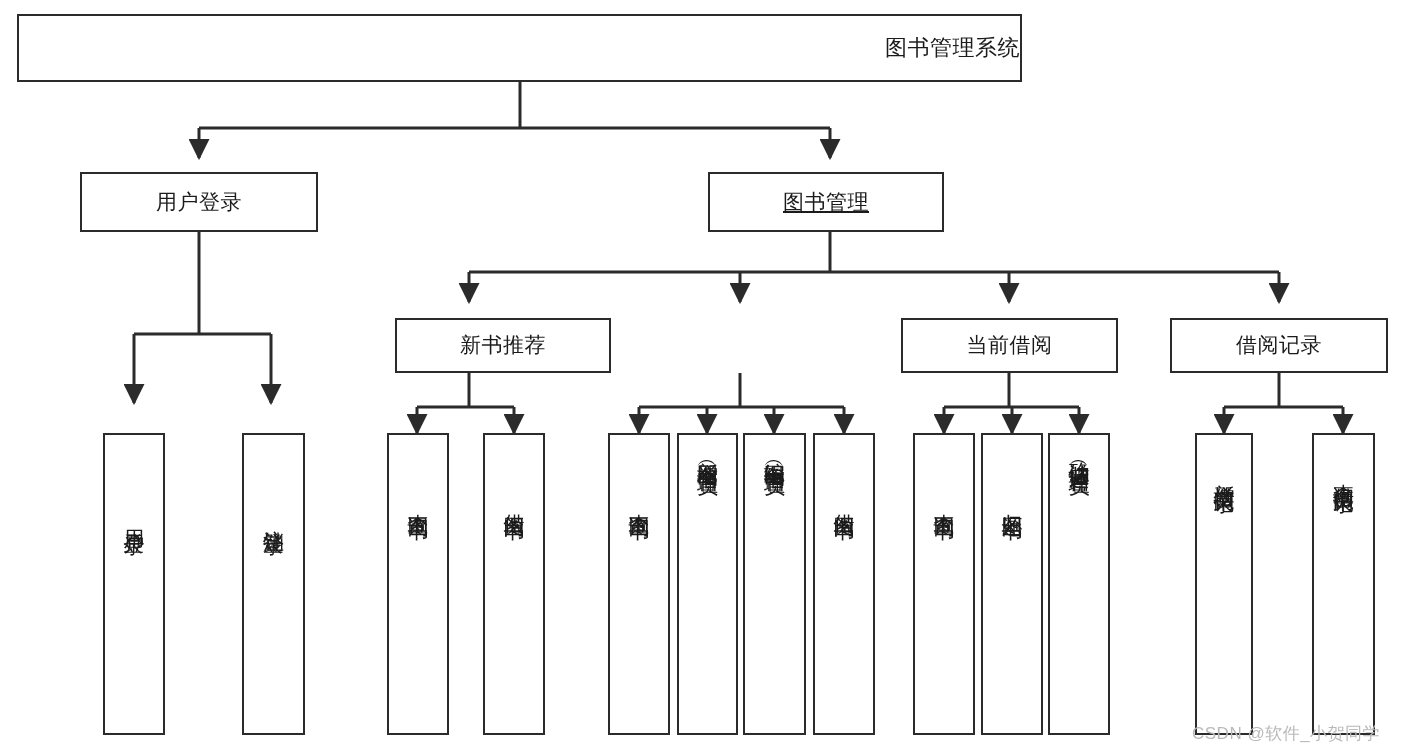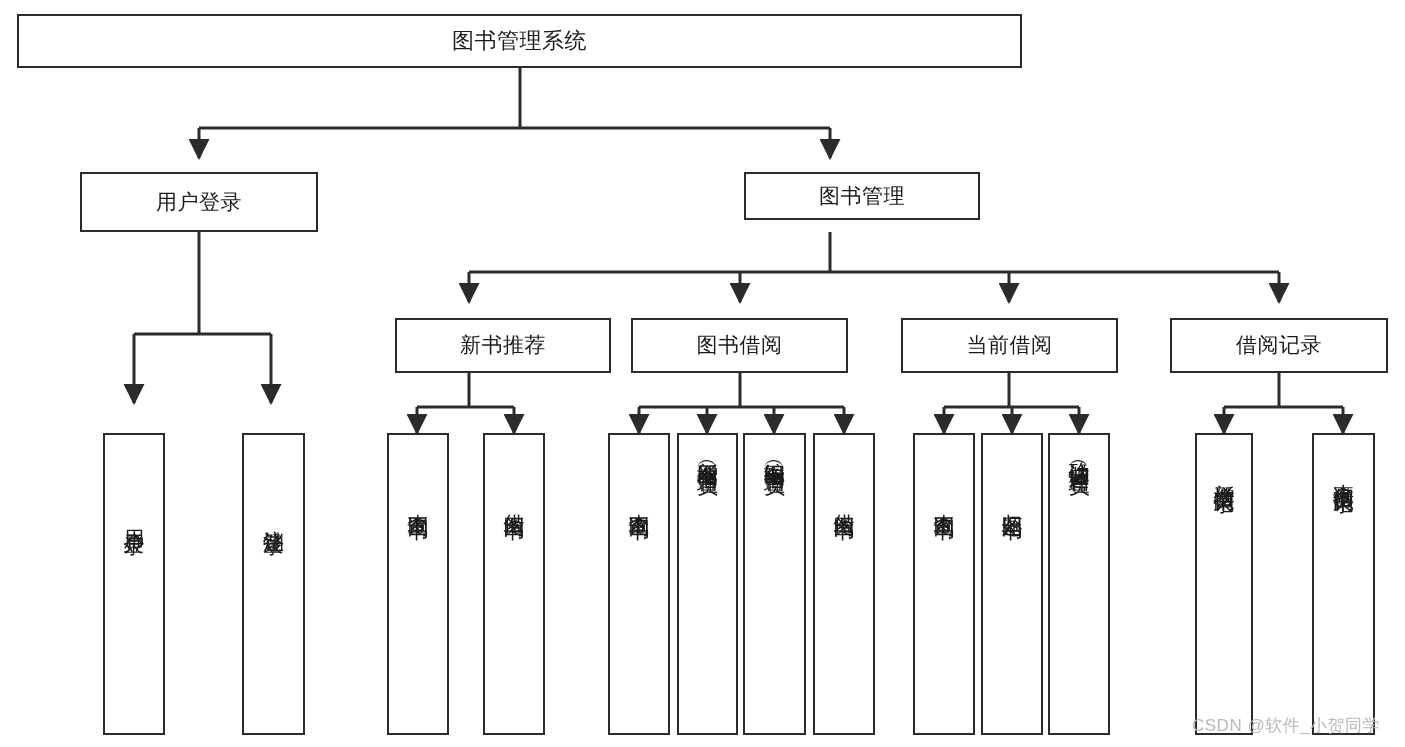--- a/index.html
+++ b/index.html
@@ -47,20 +47,21 @@
     white-space:nowrap;
   }
 
   .watermark{
     position:absolute;
     font-size:17px;
     color:#b9b9b9;
     white-space:nowrap;
     letter-spacing:0.5px;
     pointer-events:none;
+    margin-top:8px;
   }
 </style>
 </head>
 <body>
 
 <div id="canvas">
 
   <svg id="wires" viewBox="0 0 1405 747" xmlns="http://www.w3.org/2000/svg">
     <defs>
       <marker id="arrow" viewBox="0 0 10 10" refX="9" refY="5" markerWidth="7" markerHeight="7" orient="auto-start-reverse">
@@ -105,36 +106,33 @@
       <path d="M 1012 407 L 1012 433" marker-end="url(#arrow)"></path>
       <path d="M 1079 407 L 1079 433" marker-end="url(#arrow)"></path>
 
       <path d="M 1279 373 L 1279 407"></path>
       <path d="M 1224 407 L 1343 407"></path>
       <path d="M 1224 407 L 1224 433" marker-end="url(#arrow)"></path>
       <path d="M 1343 407 L 1343 433" marker-end="url(#arrow)"></path>
     </g>
   </svg>
 
-  <div class="node h-node root" style="left:17px;top:14px;width:1005px;height:54px;">
+  <div class="node h-node root" style="left:17px;top:14px;width:1005px;height:68px;justify-content:flex-end;">
     <span class="lbl">图书管理系统</span>
   </div>
 
   <div class="node h-node" style="left:80px;top:172px;width:238px;height:60px;">
     <span class="lbl">用户登录</span>
   </div>
-  <div class="node h-node" style="left:744px;top:172px;width:236px;height:48px;">
+  <div class="node h-node" style="left:708px;top:172px;width:236px;height:60px;text-decoration:underline;">
     <span class="lbl">图书管理</span>
   </div>
 
   <div class="node h-node" style="left:361px;top:318px;width:216px;height:55px;margin-left:34px;">
     <span class="lbl">新书推荐</span>
-  </div>
-  <div class="node h-node" style="left:631px;top:318px;width:217px;height:55px;">
-    <span class="lbl">图书借阅</span>
   </div>
   <div class="node h-node" style="left:1170px;top:318px;width:218px;height:55px;">
     <span class="lbl">借阅记录</span>
   </div>
   <div class="node h-node" style="left:901px;top:318px;width:217px;height:55px;">
     <span class="lbl">当前借阅</span>
   </div>
 
   <div class="node v-node" style="left:103px;top:433px;width:62px;height:302px;padding-top:78px;">
     <span class="lbl">用户登录</span>

